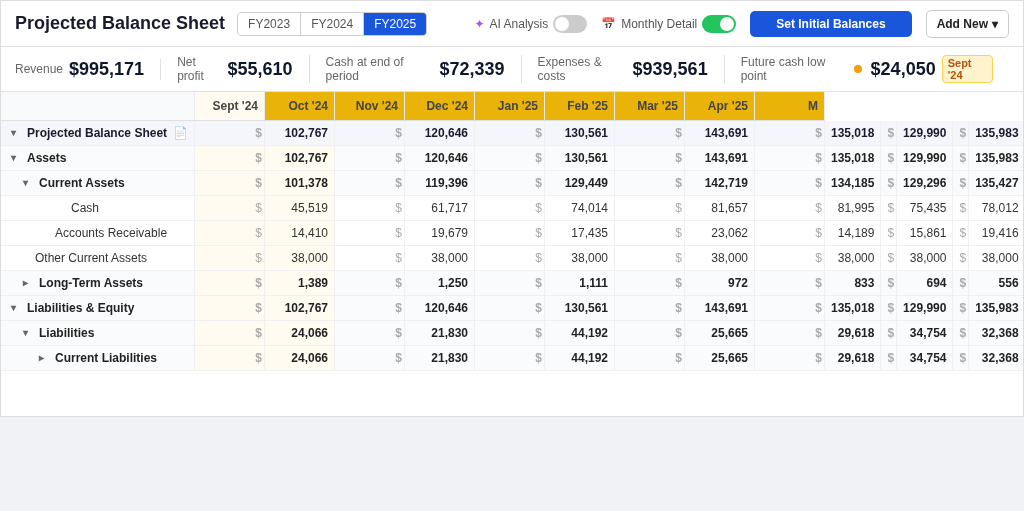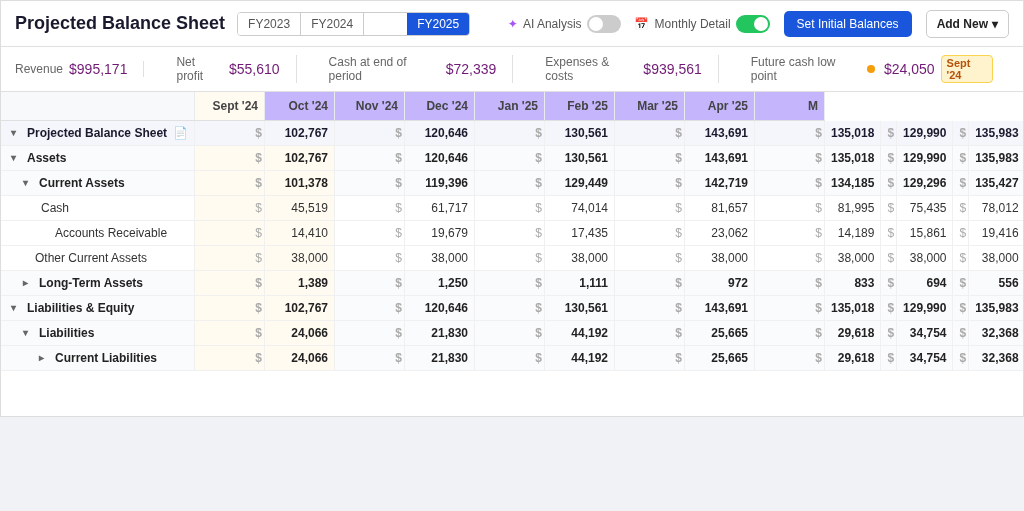--- a/index.html
+++ b/index.html
@@ -5,48 +5,48 @@
     * { box-sizing: border-box; margin: 0; padding: 0; }
     body { font-family: -apple-system, BlinkMacSystemFont, 'Segoe UI', sans-serif; font-size: 12px; background: #f0f2f5; color: #222; overflow: hidden; }
 
     .app-container { width: 1024px; height: 417px; background: #fff; display: flex; flex-direction: column; border: 1px solid #ddd; overflow: hidden; }
 
     
     .header { display: flex; align-items: center; padding: 8px 14px; background: #fff; border-bottom: 1px solid #e0e0e0; gap: 12px; min-height: 46px; }
     .page-title { font-size: 18px; font-weight: 700; color: #1a1a2e; white-space: nowrap; }
     .year-tabs { display: flex; border: 1px solid #ccc; border-radius: 4px; overflow: hidden; justify-content: flex-end; }
     .year-tab { padding: 4px 10px; font-size: 12px; cursor: pointer; background: #fff; border: none; color: #555; }
-    .year-tab.active { background: #1a56db; color: #fff; margin-left: 43px; }
+    .year-tab.active { background: #1a56db; color: #fff; }
     .year-tab:not(:last-child) { border-right: 1px solid #ccc; }
     .header-spacer { flex: 1; }
     .header-controls { display: flex; align-items: center; gap: 14px; }
     .toggle-group { display: flex; align-items: center; gap: 5px; font-size: 12px; color: #555; }
     .toggle { width: 34px; height: 18px; border-radius: 9px; position: relative; cursor: pointer; }
     .toggle-off { background: #ccc; }
     .toggle-on { background: #22c55e; }
     .toggle-dot { width: 14px; height: 14px; background: #fff; border-radius: 50%; position: absolute; top: 2px; }
     .toggle-dot-off { left: 2px; }
     .toggle-dot-on { right: 2px; }
-    .btn-set-initial { background: #1a56db; color: #fff; border: none; border-radius: 5px; padding: 6px 13px; font-size: 12px; font-weight: 400; cursor: pointer; white-space: nowrap; }
+    .btn-set-initial { background: #1a56db; color: #fff; border: none; border-radius: 5px; padding: 6px 26px; font-size: 12px; font-weight: 700; cursor: pointer; white-space: nowrap; }
     .btn-add-new { background: #fff; color: #222; border: 1px solid #ccc; border-radius: 5px; padding: 6px 10px; font-size: 12px; font-weight: 600; cursor: pointer; display: flex; align-items: center; gap: 4px; }
 
     
-    .summary-bar { display: flex; align-items: center; padding: 8px 14px; background: #fff; border-bottom: 1px solid #e0e0e0; gap: 16px; min-height: 42px; }
+    .summary-bar { display: flex; align-items: center; padding: 8px 14px; background: #fff; border-bottom: 1px solid #e0e0e0; gap: 0; min-height: 42px; }
     .summary-item { display: flex; align-items: center; gap: 6px; padding: 0 16px; border-right: 1px solid #e0e0e0; }
     .summary-item:first-child { padding-left: 0; }
     .summary-item:last-child { border-right: none; }
     .summary-label { color: #666; font-size: 12px; }
-    .summary-value { font-size: 14px; font-weight: 400; color: #701a75; }
+    .summary-value { font-size: 18px; font-weight: 700; color: #0f172a; }
     .future-dot { width: 8px; height: 8px; background: #f59e0b; border-radius: 50%; display: inline-block; margin-right: 3px; }
     .sept-badge { background: #fff3cd; color: #b45309; border: 1px solid #fcd34d; border-radius: 4px; padding: 1px 5px; font-size: 11px; font-weight: 600; }
 
     
     .table-container { flex: 1; overflow: auto; }
     table { width: 100%; border-collapse: collapse; font-size: 12px; }
-    thead th { background: #c4b5fd; border-bottom: 1px solid #e0e0e0; border-right: 1px solid #e9ecef; padding: 7px 6px; text-align: right; font-weight: 600; color: #444; position: sticky; top: 0; z-index: 10; white-space: nowrap; }
+    thead th { background: #eab308; border-bottom: 1px solid #e0e0e0; border-right: 1px solid #e9ecef; padding: 7px 6px; text-align: right; font-weight: 600; color: #444; position: sticky; top: 0; z-index: 10; white-space: nowrap; }
     thead th:first-child { text-align: left; padding-left: 10px; min-width: 180px; position: sticky; left: 0; z-index: 20; background: #f8f9fa; }
     thead th.col-label { min-width: 70px; }
     tbody td { border-bottom: 1px solid #f0f0f0; border-right: 1px solid #f0f0f0; padding: 5px 6px; text-align: right; color: #333; white-space: nowrap; }
     tbody td:first-child { text-align: left; background: #fff; position: sticky; left: 0; z-index: 5; }
     tbody td.dollar-sign { color: #aaa; padding-right: 2px; text-align: right; width: 12px; min-width: 12px; }
     tbody td.num-val { text-align: right; }
 
     
     .row-section-header td { background: #f4f6fb !important; font-weight: 700; color: #1a1a2e; }
     .row-section-header td:first-child { background: #f4f6fb !important; }
@@ -201,21 +201,21 @@
             <td class="dollar-sign">$</td>
             <td class="num-val">142,719</td>
             <td class="dollar-sign">$</td>
             <td class="num-val">134,185</td>
             <td class="dollar-sign">$</td>
             <td class="num-val">129,296</td>
             <td class="dollar-sign">$</td>
             <td class="num-val">135,427</td>
           </tr>
           <tr class="row-item">
-            <td style="padding-left: 24px;">
+            <td style="padding-left: 54px;">
               <div class="row-name-cell">
                 <span style="width: 16px; display: inline-block;"></span>
                 <span>Cash</span>
               </div>
             </td>
             <td class="dollar-sign col-highlight">$</td>
             <td class="num-val col-highlight">45,519</td>
             <td class="dollar-sign">$</td>
             <td class="num-val">61,717</td>
             <td class="dollar-sign">$</td>

